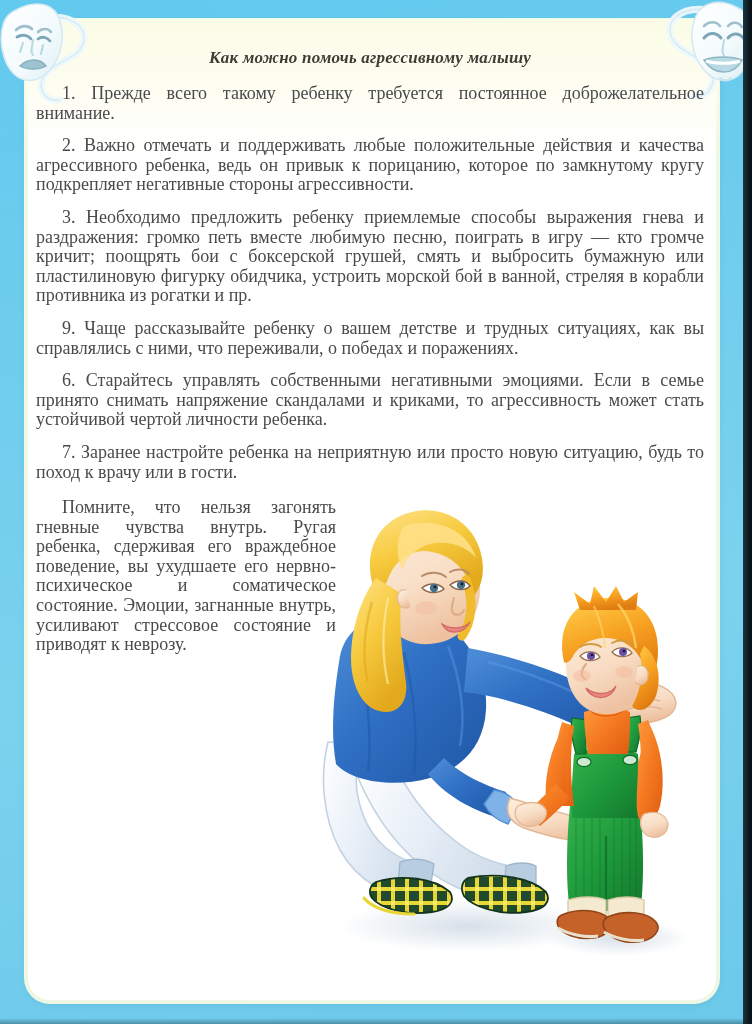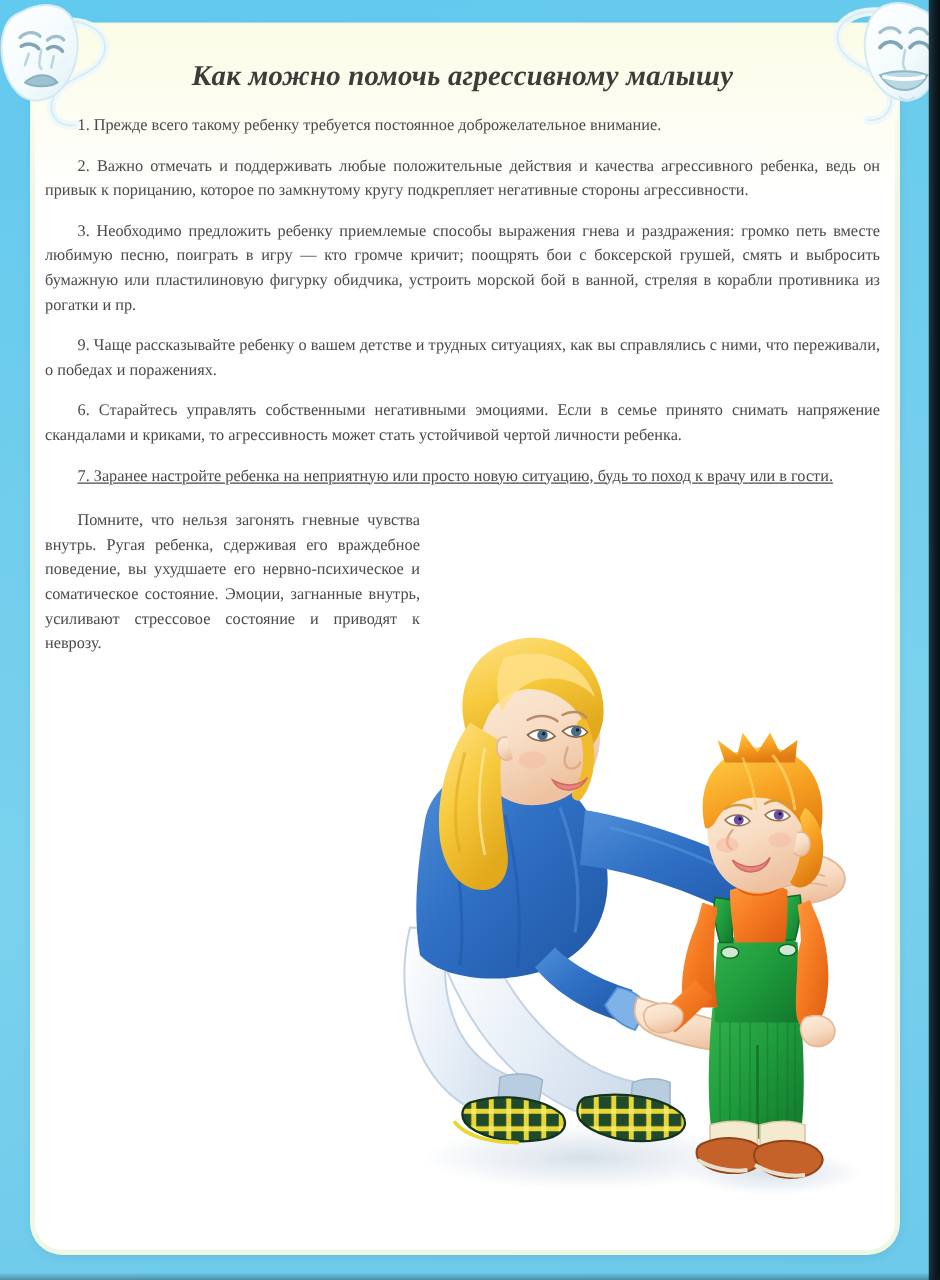--- a/index.html
+++ b/index.html
@@ -65,46 +65,46 @@
     position: absolute;
     left: 36px;
     top: 26px;
     width: 668px;
     height: 950px;
     padding: 0;
   }
   h1#title {
     margin: 22px 0 16px 0;
     text-align: center;
-    font-size: 23px;
+    font-size: 17px;
     font-style: italic;
     font-weight: bold;
     color: #3e3c38;
     letter-spacing: .2px;
     font-family: "Liberation Serif", "DejaVu Serif", serif;
   }
   p.para {
     margin: 0 0 13px 0;
-    font-size: 13px;
+    font-size: 18px;
     line-height: 19.6px;
     color: #4a4a4c;
     text-align: justify;
     text-indent: 26px;
     hyphens: manual;
     font-family: "Liberation Serif", "DejaVu Serif", serif;
   }
   p.para.narrow {
     width: 328px;
     text-align: justify;
   }
   p.para.narrower {
     width: 300px;
     text-align: justify;
   }
-  p.para.tight { margin-bottom: 16px; text-decoration: underline; }
+  p.para.tight { margin-bottom: 16px; }
 
   
   #illustration {
     position: absolute;
     left: 318px;
     top: 506px;
     width: 396px;
     height: 462px;
     pointer-events: none;
   }

